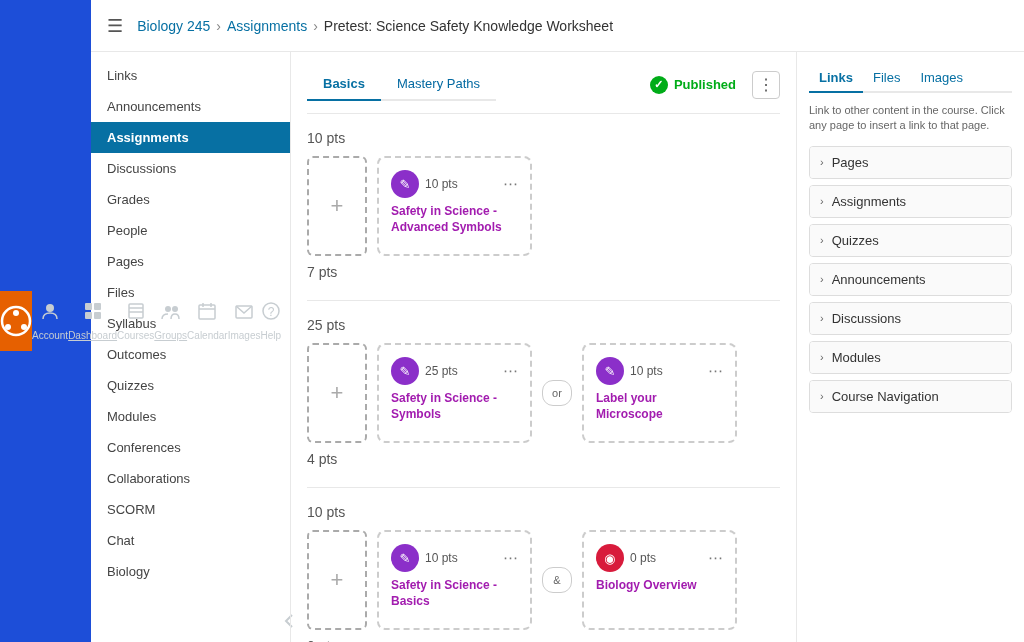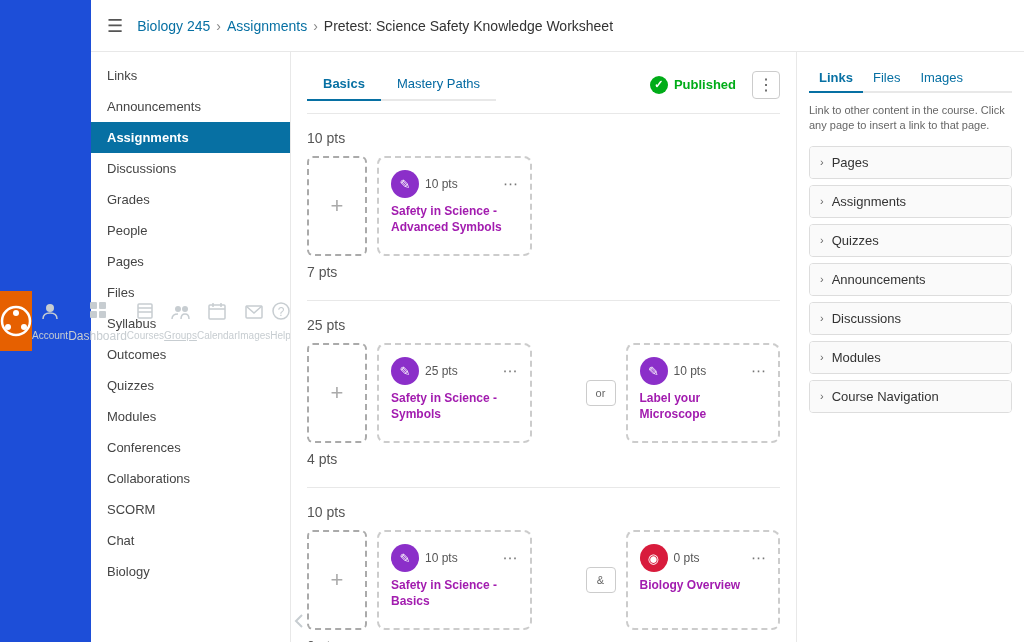--- a/index.html
+++ b/index.html
@@ -194,27 +194,26 @@
     .card-icon.purple { background: #8b2fc9; }
     .card-icon.red { background: #d81b3c; }
     .card-pts { font-size: 12px; color: #555; }
     .card-menu { font-size: 15px; color: #777; cursor: pointer; }
     .card-title { font-size: 12px; font-weight: 700; color: #a21caf; line-height: 1.3; }
 
     
     .connector-badge {
       width: 30px; height: 26px;
       border: 1px solid #ccc;
-      border-radius: 4px;
+      border-radius: 11px;
       display: flex; align-items: center; justify-content: center;
       font-size: 11px;
       color: #666;
       background: white;
       flex-shrink: 0;
-      margin-left: 44px;
     }
 
     
     .right-panel {
       width: 228px;
       flex-shrink: 0;
       border-left: 1px solid #e8e8e8;
       padding: 12px;
       overflow-y: auto;
     }
@@ -284,21 +283,21 @@
   </div>
   <div class="icon-sidebar-item">
     <span class="icon">
       <svg width="20" height="20" viewBox="0 0 20 20">
           <rect x="2" y="2" width="7" height="7" rx="1" fill="#c7cdd1"></rect>
           <rect x="11" y="2" width="7" height="7" rx="1" fill="#c7cdd1"></rect>
           <rect x="2" y="11" width="7" height="7" rx="1" fill="#c7cdd1"></rect>
           <rect x="11" y="11" width="7" height="7" rx="1" fill="#c7cdd1"></rect>
         </svg>
     </span>
-    <span style="font-size:12px;color:#c7cdd1;">Dashboard</span>
+    <span style="font-size:10px;color:#c7cdd1;text-decoration:underline;">Dashboard</span>
   </div>
   <div class="icon-sidebar-item">
     <span class="icon">
       <svg width="20" height="20" viewBox="0 0 20 20">
           <rect x="3" y="3" width="14" height="14" rx="1" fill="none" stroke="#c7cdd1" stroke-width="1.5"></rect>
           <line x1="3" y1="7" x2="17" y2="7" stroke="#c7cdd1" stroke-width="1.5"></line>
           <line x1="3" y1="11" x2="17" y2="11" stroke="#c7cdd1" stroke-width="1.5"></line>
         </svg>
     </span>
     <span style="font-size:10px;color:#c7cdd1;">Courses</span>

